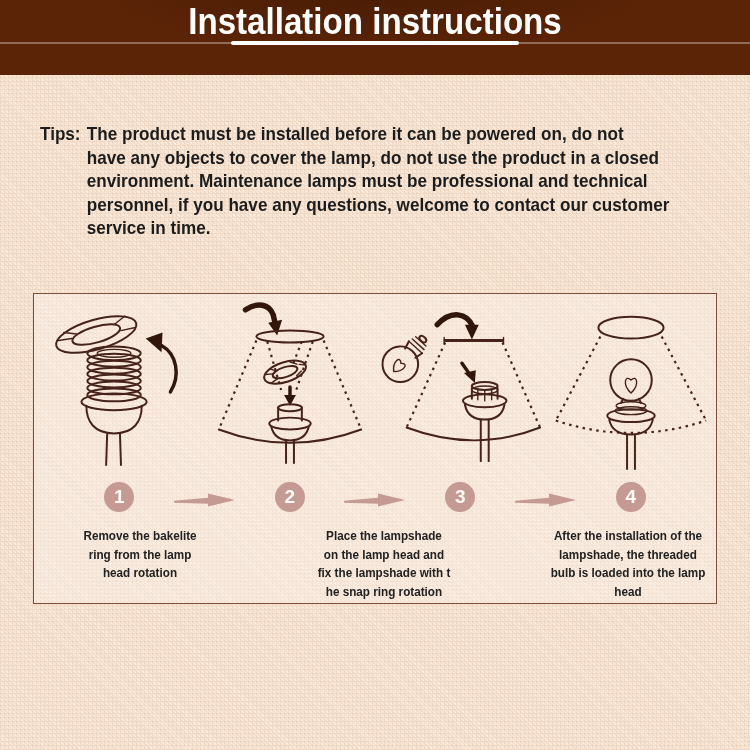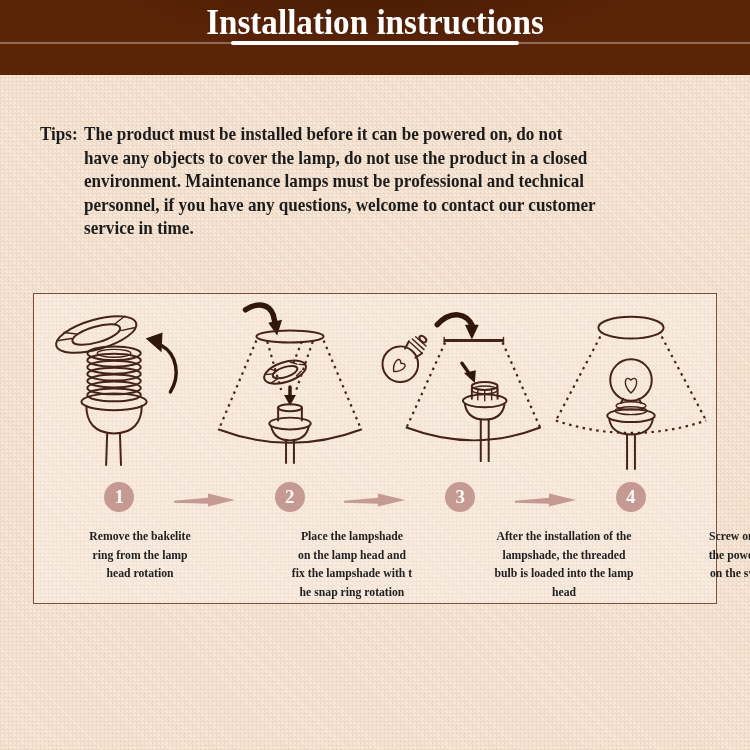--- a/index.html
+++ b/index.html
@@ -3,21 +3,21 @@
 <meta charset="utf-8">
 <style>
   html,body{margin:0;padding:0;background:#fff;}
   .page{
     position:relative;width:750px;height:750px;overflow:hidden;
     background-color:var(--page-bg,#f4e1cf);
     background-image:
       repeating-linear-gradient(0deg, rgba(222,190,165,0.28) 0 1px, transparent 1px 4px),
       repeating-linear-gradient(90deg, rgba(222,190,165,0.22) 0 1px, transparent 1px 4px),
       repeating-linear-gradient(45deg, rgba(255,250,244,0.45) 0 1px, transparent 1px 3px);
-    font-family:Liberation Serif, serif;
+    font-family:Liberation Sans, sans-serif;
   }
   .header{
     position:absolute;top:0;left:0;width:750px;height:75px;
     background:radial-gradient(ellipse at 50% -20%, #471c04 0%, var(--header-bg,#5c2407) 55%);
   }
   .title{
     margin:0;width:750px;text-align:center;color:#ffffff;
     font-weight:bold;font-size:36px;line-height:44px;letter-spacing:0;
     transform:scaleX(0.92);transform-origin:50% 0;
   }
@@ -56,21 +56,21 @@
     width:30px;height:30px;margin-top:8px;border-radius:50%;
     background:var(--accent,#c59a92);color:#fdfaf8;
     font-weight:bold;font-size:19px;line-height:30px;text-align:center;
   }
   .step-arrow{position:absolute;top:17px;width:62px;height:18px;}
   .step-arrow polygon{fill:var(--accent,#c59a92);}
   .arrow-1{left:calc(25% - 31px);}
   .arrow-2{left:calc(50% - 31px);}
   .arrow-3{left:calc(75% - 31px);}
 
-  .captions-row{display:grid;grid-template-columns:repeat(4,1fr);height:84px;}
+  .captions-row{display:grid;grid-template-columns:repeat(4,1fr);height:84px;gap:32px;}
   .caption{
     width:212px;justify-self:center;text-align:center;white-space:pre-line;
     color:#212121;font-weight:bold;font-size:13px;line-height:18.5px;
     transform:scaleX(0.9);transform-origin:50% 0;margin-top:7px;
   }
 </style>
 </head>
 <body>
 
 <div class="page">

